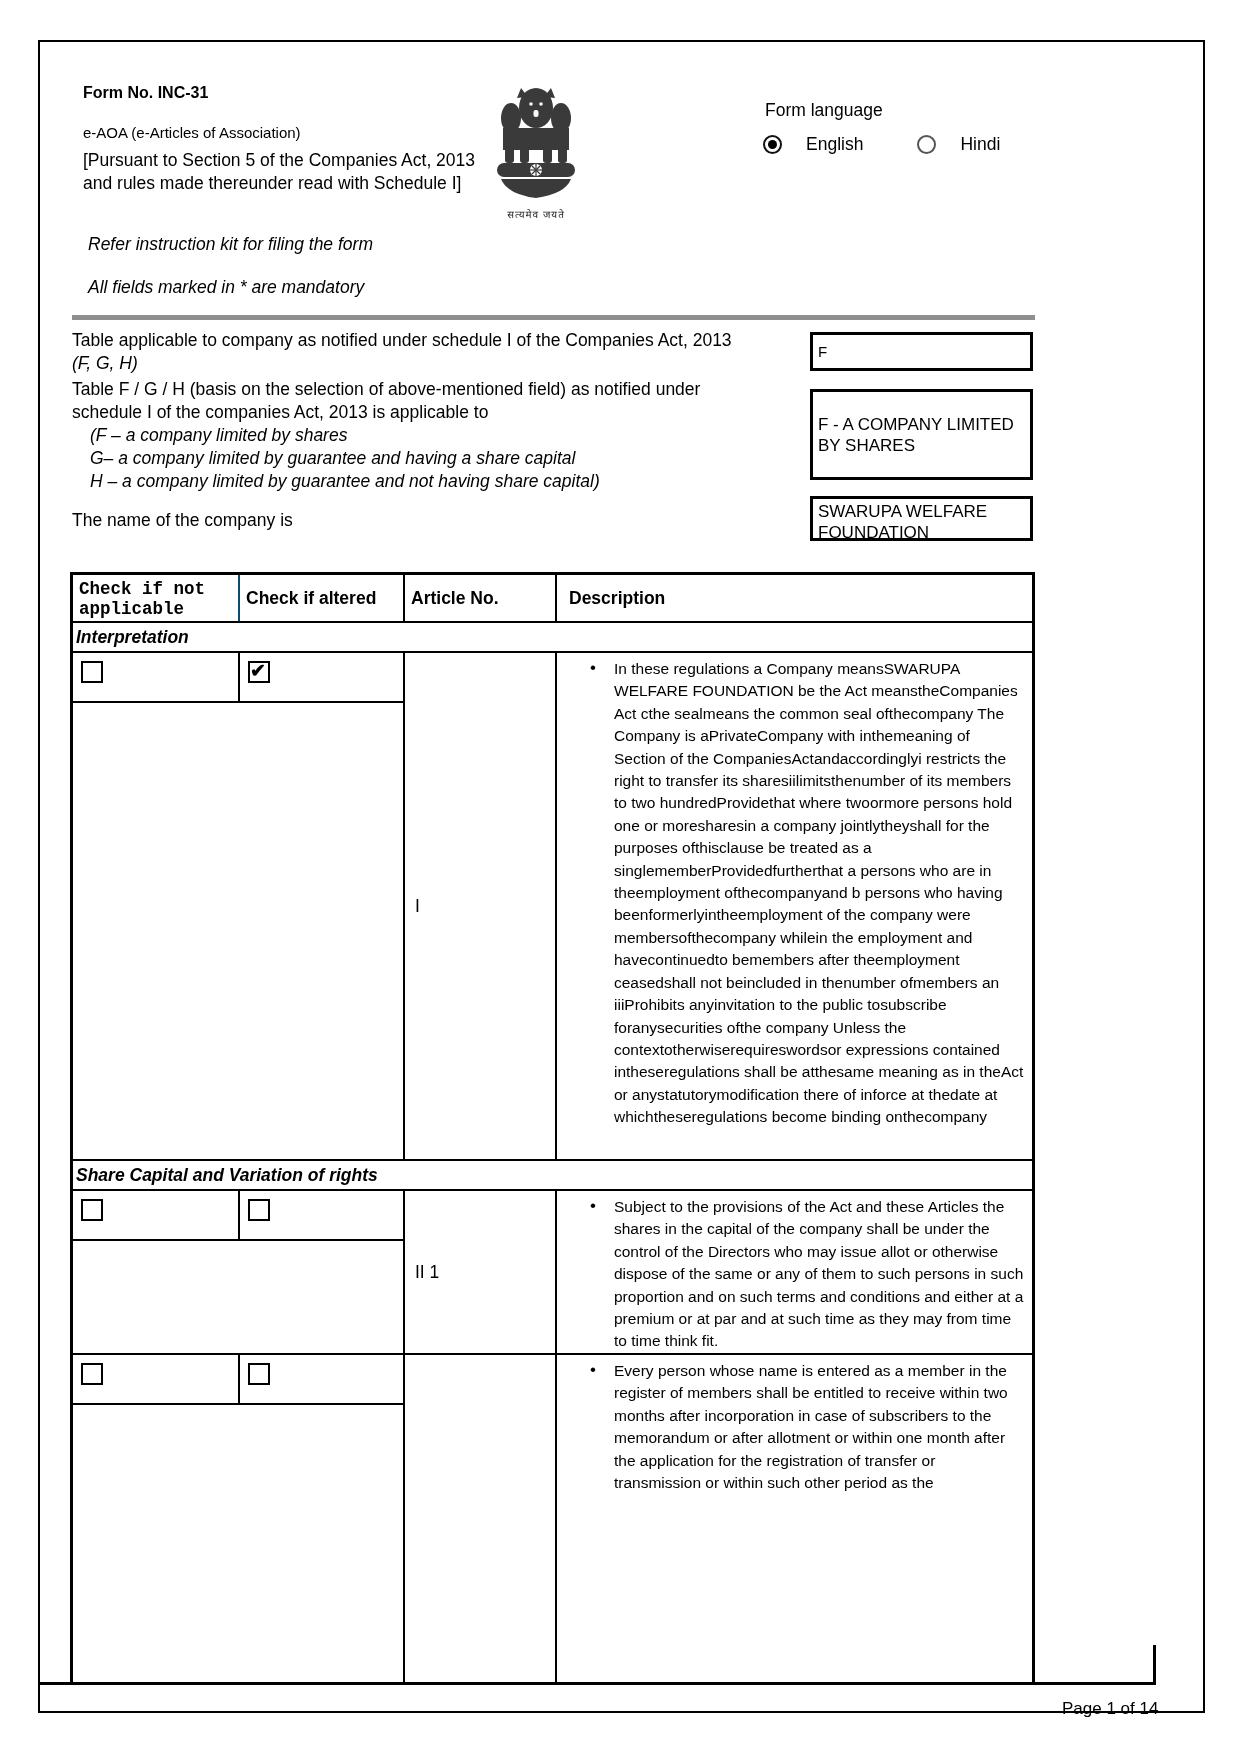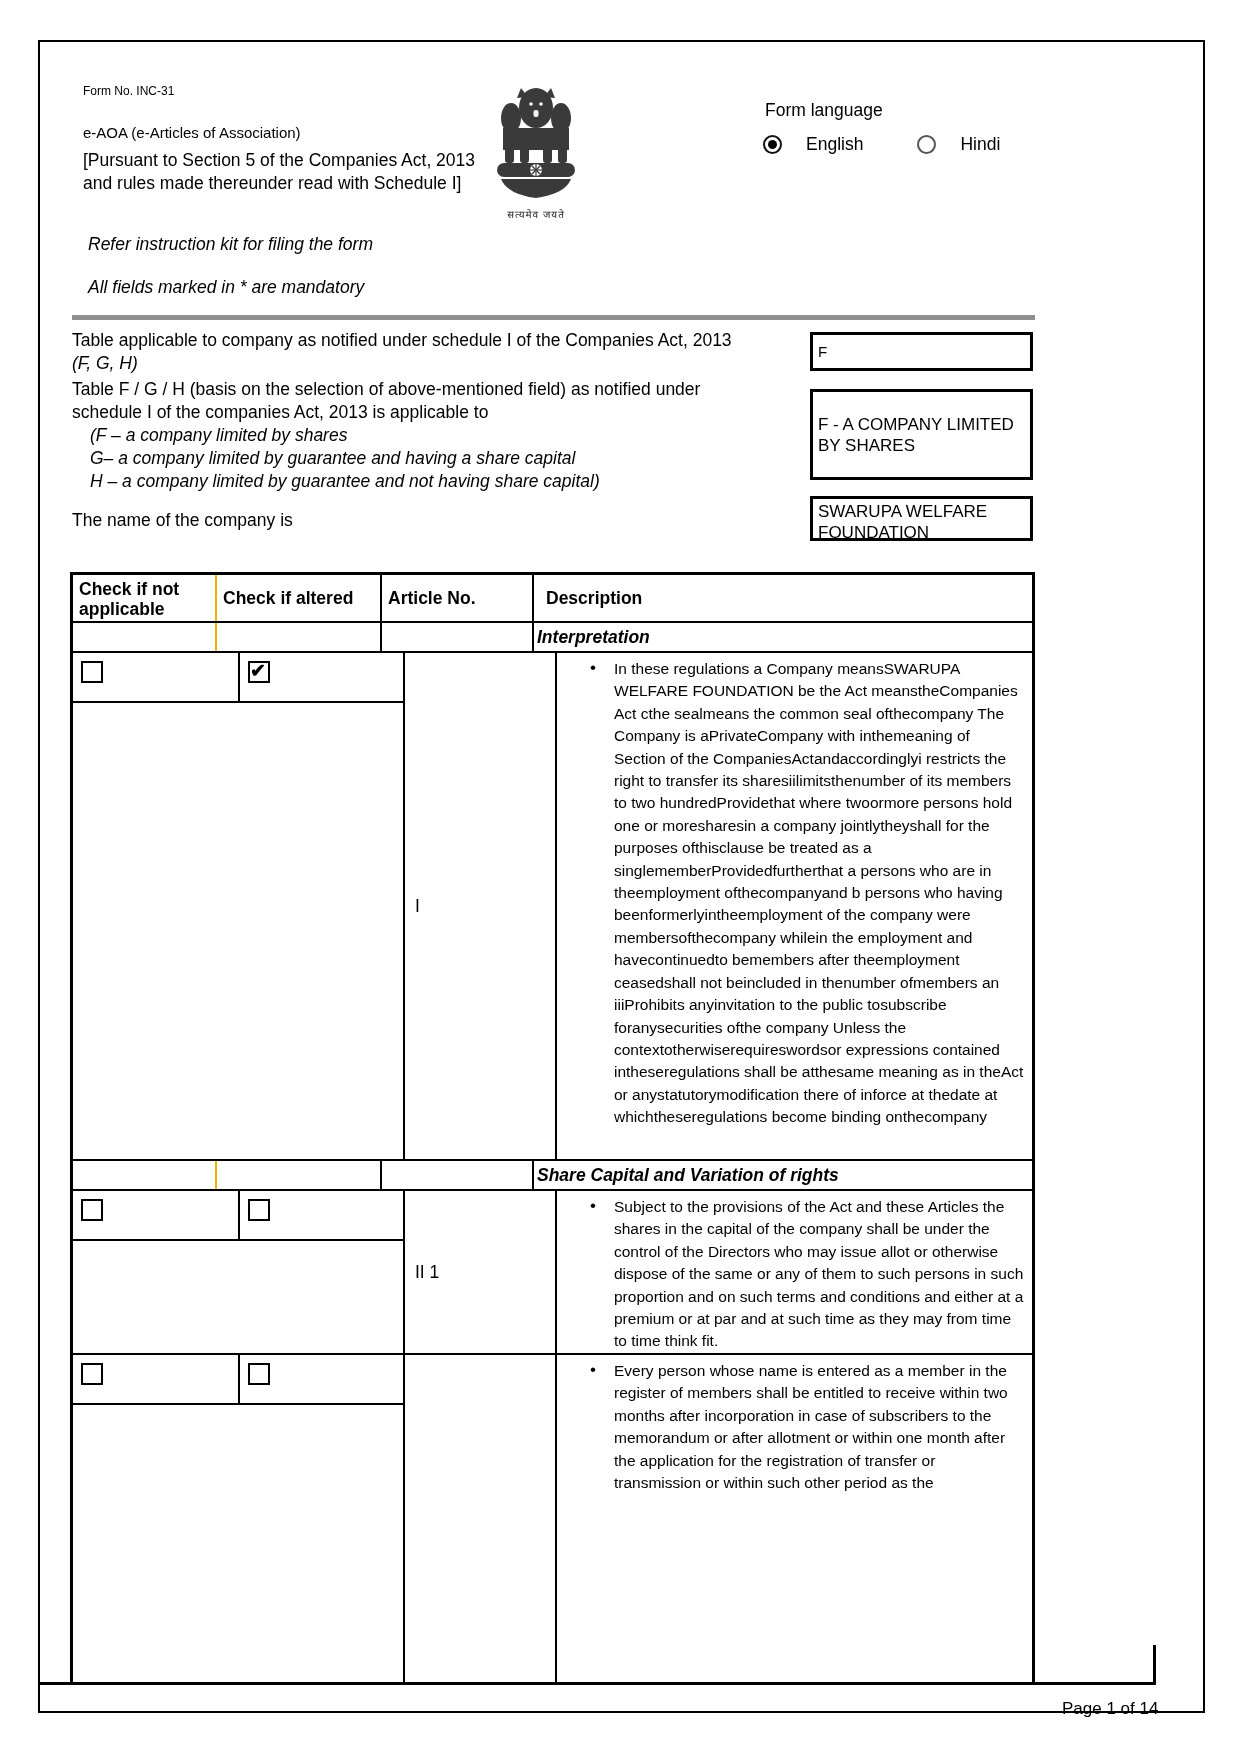--- a/index.html
+++ b/index.html
@@ -1,21 +1,21 @@
 <!DOCTYPE html>
 <html><head>
 <meta charset="utf-8">
 <style>
   html,body{margin:0;padding:0;background:#ffffff;}
   .page{position:relative;width:1246px;height:1756px;background:#fff;overflow:hidden;
         font-family:"Liberation Sans",sans-serif;color:#000;}
   .abs{position:absolute;}
   .page-border{left:38px;top:40px;width:1163px;height:1669px;border:2px solid #000;z-index:1;}
 
-  .form-no{left:83px;top:84px;font-size:12px;font-weight:normal;}
+  .form-no{left:83px;top:84px;font-size:16px;font-weight:bold;}
   .subtitle{left:83px;top:124px;font-size:15px;font-weight:normal;}
   .pursuant{left:83px;top:149px;width:408px;font-size:17.5px;line-height:23px;}
 
   .emblem{left:490px;top:82px;width:92px;text-align:center;}
   .emblem-caption{font-size:10px;margin-top:1px;letter-spacing:1px;color:#222;white-space:nowrap;}
 
   .lang-label{left:765px;top:100px;font-size:17.5px;}
   .lang-row{left:763px;top:134px;display:flex;gap:54px;font-size:17.5px;}
   .radio-option{display:flex;align-items:center;gap:24px;cursor:pointer;}
   .radio{width:15px;height:15px;border:2px solid #555;border-radius:50%;position:relative;flex:0 0 auto;background:#fff;}
@@ -38,29 +38,29 @@
          display:flex;flex-direction:column;justify-content:center;padding:2px 5px;}
   .box1{left:810px;top:332px;width:223px;height:39px;font-size:15px;}
   .box2{left:810px;top:389px;width:223px;height:91px;font-size:17px;}
   .box3{left:810px;top:496px;width:223px;height:45px;font-size:17px;justify-content:flex-start;}
 
   
   .atable{left:70px;top:572px;width:965px;height:1112px;border:3px solid #000;border-bottom:none;
           box-sizing:border-box;overflow:hidden;background:#fff;}
   .trow{display:flex;border-bottom:2px solid #000;box-sizing:border-box;}
   .cell{box-sizing:border-box;}
-  .c1{width:144px;border-right:2px solid #eab308;}
+  .c1{width:167px;border-right:2px solid #0c4a6e;font-family:Liberation Mono, monospace;}
   .c2{width:165px;border-right:2px solid #000;}
   .c3{width:152px;border-right:2px solid #000;}
   .c4{flex:1;}
   .thead{height:48px;font-weight:bold;font-size:17.5px;}
   .thead .cell{padding:3px 6px;display:flex;align-items:center;line-height:20px;}
   .thead .c1{align-items:flex-start;padding-top:4px;}
   .thead .c4{padding-left:12px;}
-  .sectrow{height:30px;}
+  .sectrow{height:30px;flex-direction:column;}
   .sectrow .c4{font-weight:bold;font-style:italic;font-size:17.5px;display:flex;align-items:center;padding-left:3px;}
   .artrow{align-items:stretch;}
   .cbzone{width:332px;border-right:2px solid #000;box-sizing:border-box;display:flex;flex-direction:column;}
   .cbrow{height:50px;border-bottom:2px solid #000;box-sizing:border-box;display:flex;}
   .cbcell{box-sizing:border-box;padding:8px;}
   .cbcell.first{width:167px;border-right:2px solid #000;}
   .cbcell.second{flex:1;}
   .cbrest{flex:1;}
   .checkbox{display:block;width:22px;height:22px;border:2px solid #000;box-sizing:border-box;position:relative;background:#fff;cursor:pointer;}
   .checkbox.checked::after{content:"\2714";position:absolute;left:0px;top:-4px;font-size:19px;font-weight:bold;color:#000;}

